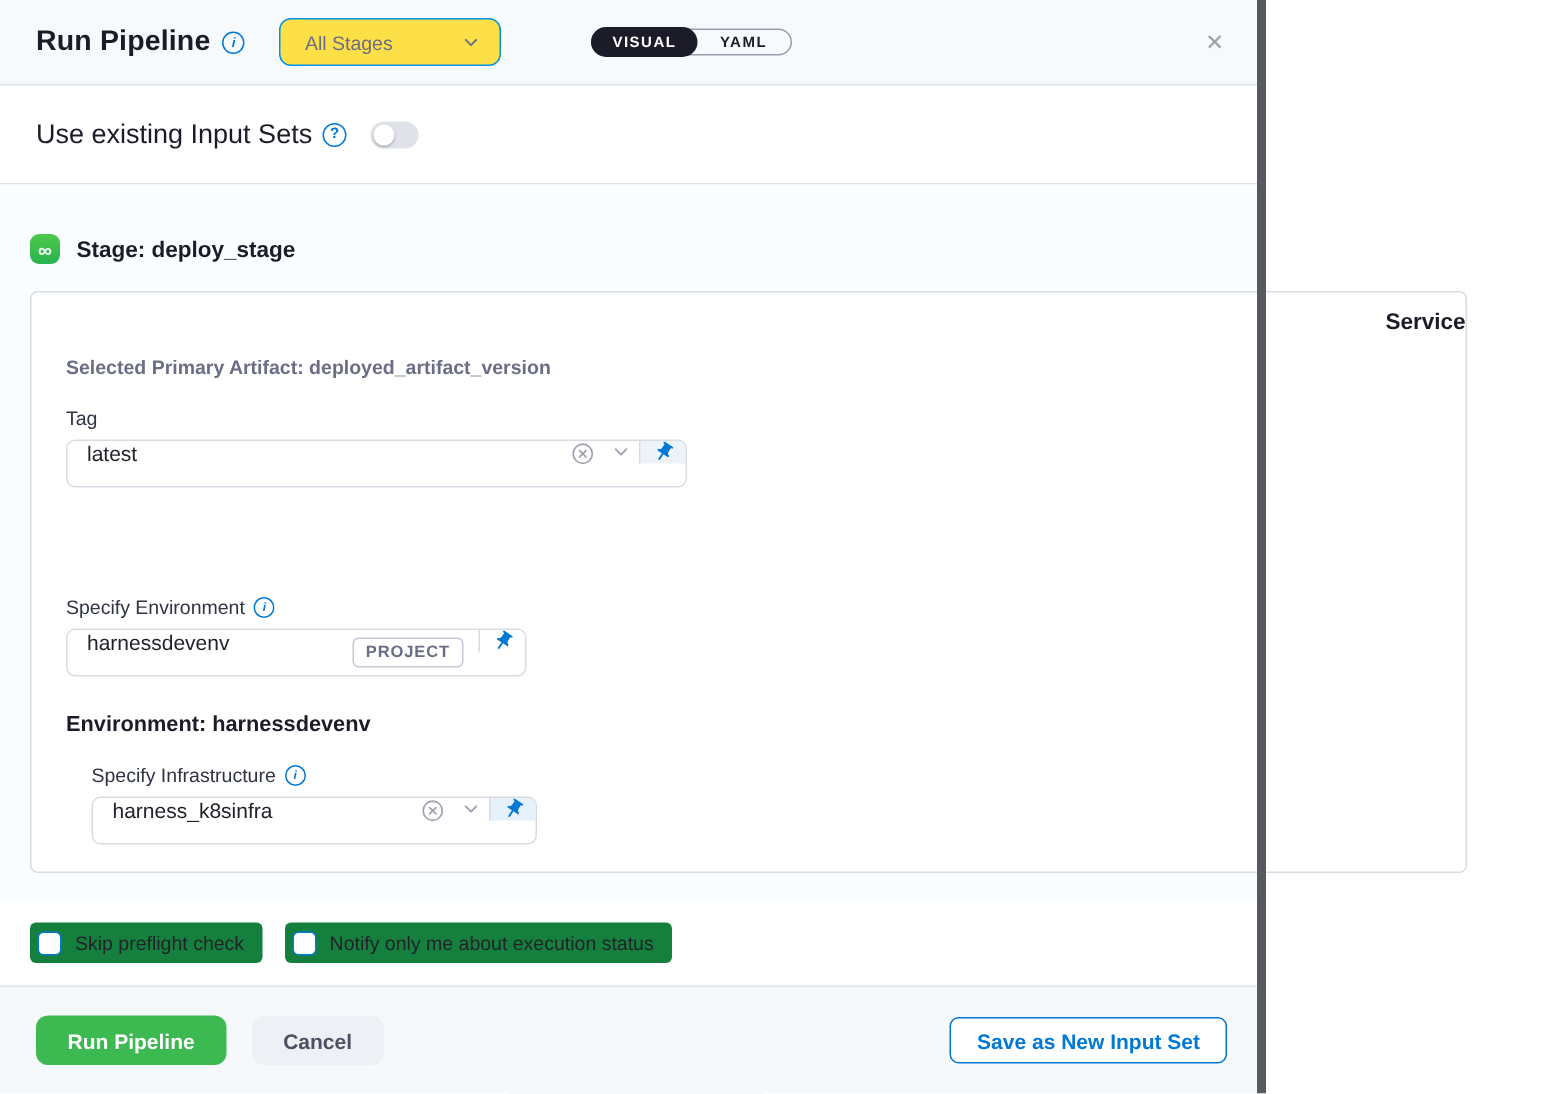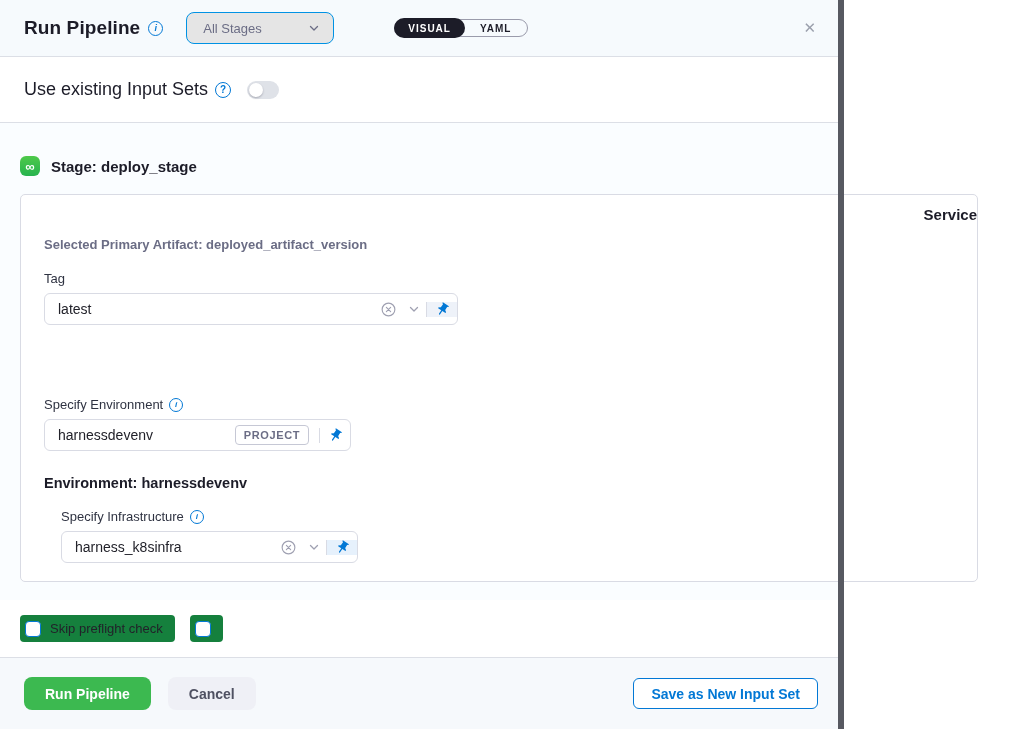--- a/index.html
+++ b/index.html
@@ -25,21 +25,21 @@
   .hdr-title { font-size: 19px; font-weight: 700; letter-spacing: .1px; }
   .icon-info {
     display: inline-flex; align-items: center; justify-content: center;
     width: 15px; height: 15px; border: 1.4px solid #0278d5; border-radius: 50%;
     color: #0278d5; font-size: 9px; font-weight: 700; font-style: italic;
     margin-left: 8px; flex: 0 0 auto;
   }
   .stage-select {
     margin-left: 23px;
     width: 148px; height: 32px;
-    background: #e5e5e5; border: 1px solid #0092e4; border-radius: 8px;
+    background: #fde047; border: 1px solid #0092e4; border-radius: 8px;
     display: flex; align-items: center; padding: 0 12px 0 16px;
     cursor: pointer;
   }
   .stage-select .val { font-size: 13px; color: #6b6d85; flex: 1; }
   .seg {
     margin-left: 60px;
     display: inline-flex; align-items: center;
     border: 1px solid #9a9bab; border-radius: 999px; height: 18px;
   }
   .seg-visual {
@@ -86,21 +86,21 @@
     background: #fff; border: 1px solid #d9dbe4; border-radius: 5px;
     padding: 11px 0 0 23px;
   }
   .card-title { font-size: 15px; font-weight: 700; text-align: right; }
   .artifact-line { margin-top: 14px; font-size: 13px; font-weight: 600; color: #6b6d85; }
   .field-label { margin-top: 19px; font-size: 13px; color: #2f3342; display: flex; align-items: center; }
   .field-label .icon-info { margin-left: 6px; width: 14px; height: 14px; font-size: 8px; }
 
   .input-group {
     margin-top: 7px; height: 32px;
-    display: flex; align-items: center;
+    display: flex; align-items: flex-start;
     border: 1px solid #d9dbe4; border-radius: 6px;
     background: #fff; overflow: hidden;
   }
   .input-group input {
     border: none; outline: none; flex: 1; min-width: 0;
     font-family: inherit; font-size: 14px; color: #22222a;
     padding: 0 8px 0 13px; background: transparent;
   }
   .ig-icon { display: flex; align-items: center; padding: 0 5px; cursor: pointer; }
   .ig-addon {
@@ -267,20 +267,21 @@
       </div>
     </div>
 
     <div class="options">
       <div class="chk-chip">
         <span class="chk-box"></span>
         <span class="chk-label">Skip preflight check</span>
       </div>
       <div class="chk-chip">
         <span class="chk-box"></span>
+        <span class="chk-label">Notify only me about execution status</span>
       </div>
     </div>
 
     <div class="ftr">
       <button class="btn btn-run">Run Pipeline</button>
       <button class="btn btn-cancel">Cancel</button>
       <button class="btn btn-save">Save as New Input Set</button>
     </div>
   </div>
 

